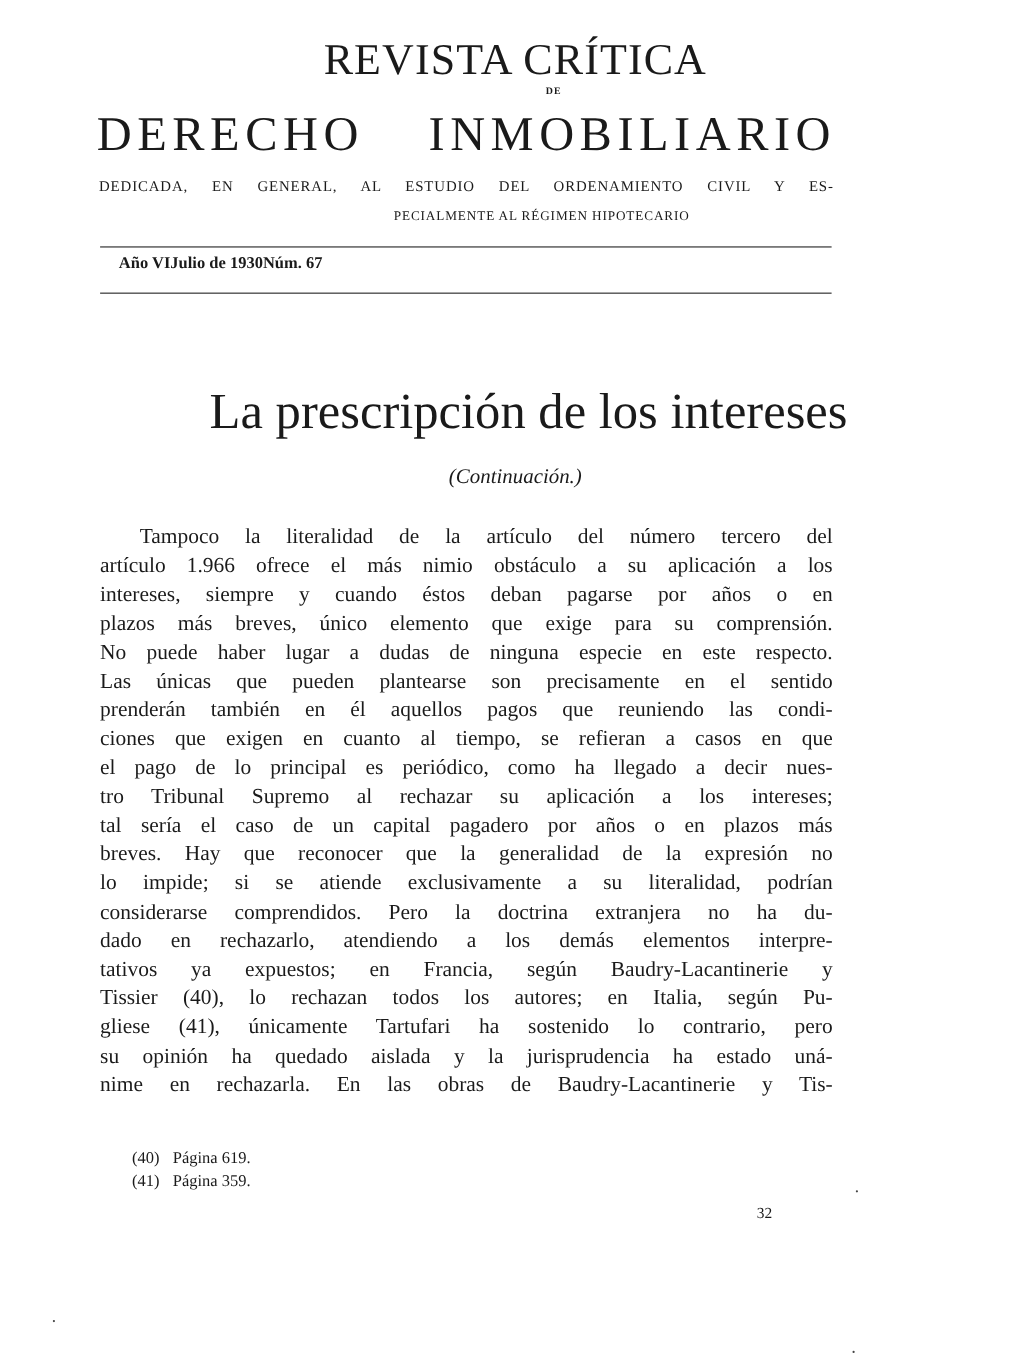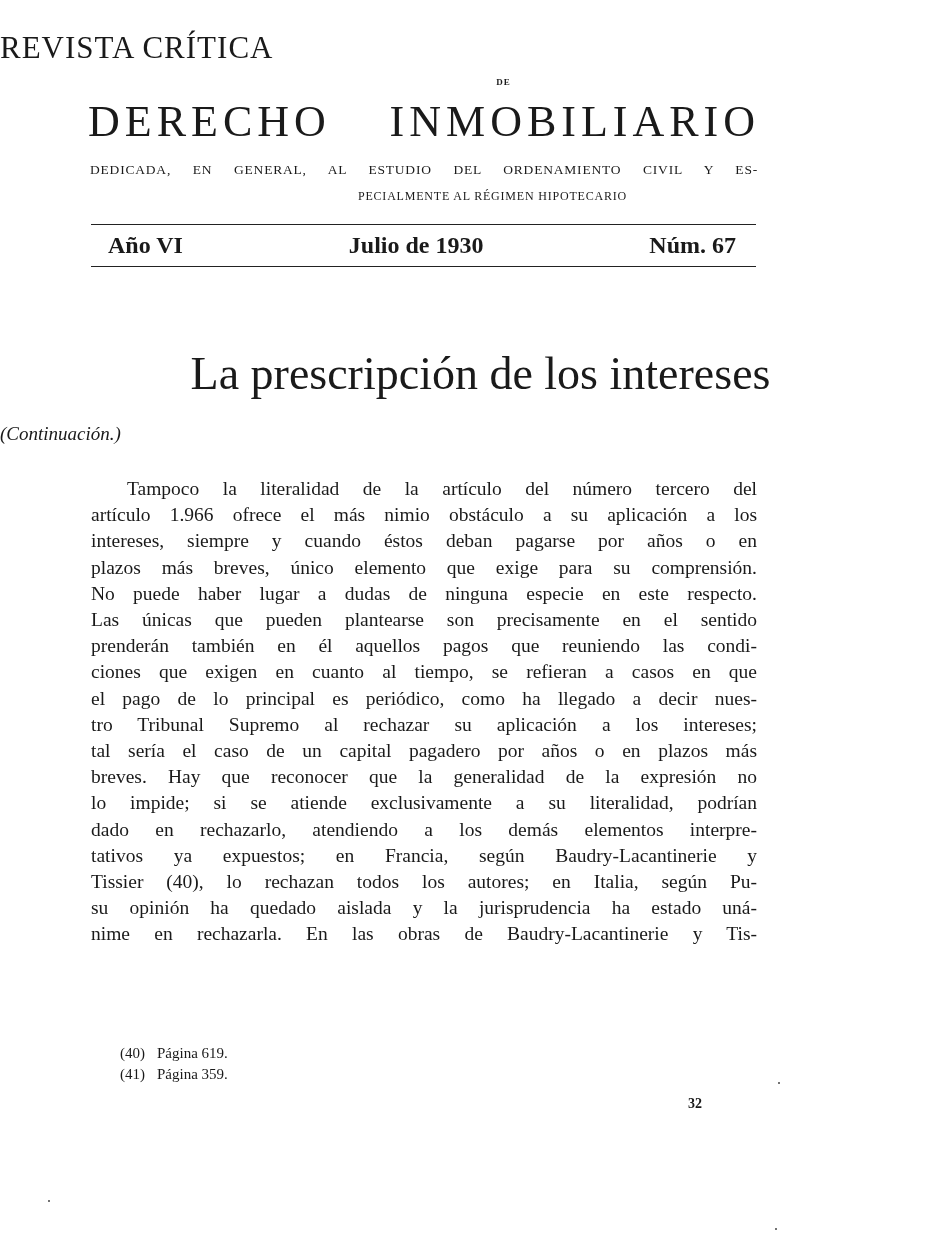--- a/index.html
+++ b/index.html
@@ -1,22 +1,22 @@
 <!DOCTYPE html>
 <html><head>
 <meta charset="utf-8">
 <style>
   html, body { margin: 0; padding: 0; background: #ffffff; }
   body {
     width: 937px; height: 1240px; position: relative; overflow: hidden;
     color: #1a1a1a; font-family: "Liberation Serif", "DejaVu Serif", serif;
   }
   .masthead-top {
-    position: absolute; left: 0; width: 937px; top: 30px; text-align: left;
-    font-size: 31px; letter-spacing: 1px; font-weight: normal;
+    position: absolute; left: 0; width: 937px; top: 30px; text-align: center;
+    font-size: 40px; letter-spacing: 1px; font-weight: normal;
   }
   .masthead-de {
     position: absolute; left: 0; width: 937px; top: 77px; text-align: center;
     font-size: 9px; font-weight: bold; letter-spacing: 1px; padding-left: 35px;
   }
   .masthead-main {
     position: absolute; left: 88px; width: 672px; top: 96px;
     font-size: 44px; letter-spacing: 5px; text-align: justify; text-align-last: justify;
     white-space: nowrap;
   }
@@ -27,44 +27,44 @@
   .subtitle2 {
     position: absolute; left: 0; width: 937px; top: 189px; text-align: center;
     font-size: 12px; letter-spacing: 0.8px; margin-left: 24px;
   }
   .rule {
     position: absolute; left: 91px; width: 665px; height: 0;
     border-top: 1.5px solid #222;
   }
   .issue-row {
     position: absolute; left: 108px; width: 628px; top: 232px;
-    display: flex; justify-content: space-between;
-    font-size: 24px; font-weight: bold;
+    display: flex; justify-content: flex-start;
+    font-size: 15px; font-weight: bold;
   }
   .article-title {
     position: absolute; left: 0; width: 937px; top: 347px; text-align: center;
     font-size: 46px;
     padding-left: 12px;
   }
   .continuation {
-    position: absolute; left: 0; width: 937px; top: 423px; 
+    position: absolute; left: 0; width: 937px; top: 423px; text-align: center;
     font-size: 19px; font-style: italic;
   }
   .body-text {
     position: absolute; left: 91px; width: 666px; top: 476px;
     font-size: 19.5px; line-height: 26.2px; margin: 0;
   }
   .body-text .line { display: block; text-align: justify; text-align-last: justify; white-space: nowrap; }
   .body-text .line.first { text-indent: 36px; }
   .footnotes {
     position: absolute; left: 120px; top: 1043px; font-size: 15px; line-height: 21px;
   }
   .footnote { display: flex; gap: 12px; }
   .page-number {
-    position: absolute; left: 688px; top: 1096px; font-size: 14px; font-weight: bold;
+    position: absolute; left: 688px; top: 1096px; font-size: 14px; font-weight: normal;
   }
   .speck { position: absolute; width: 2px; height: 2px; background: #444; border-radius: 1px; }
 </style>
 </head>
 <body>
 
 <div>
   <div class="masthead-top">REVISTA CRÍTICA</div>
   <div class="masthead-de">DE</div>
   <div class="masthead-main">DERECHO INMOBILIARIO</div>
@@ -90,23 +90,25 @@
     <span class="line">plazos más breves, único elemento que exige para su comprensión.</span>
     <span class="line">No puede haber lugar a dudas de ninguna especie en este respecto.</span>
     <span class="line">Las únicas que pueden plantearse son precisamente en el sentido</span>
     <span class="line">prenderán también en él aquellos pagos que reuniendo las condi-</span>
     <span class="line">ciones que exigen en cuanto al tiempo, se refieran a casos en que</span>
     <span class="line">el pago de lo principal es periódico, como ha llegado a decir nues-</span>
     <span class="line">tro Tribunal Supremo al rechazar su aplicación a los intereses;</span>
     <span class="line">tal sería el caso de un capital pagadero por años o en plazos más</span>
     <span class="line">breves. Hay que reconocer que la generalidad de la expresión no</span>
     <span class="line">lo impide; si se atiende exclusivamente a su literalidad, podrían</span>
+    <span class="line">considerarse comprendidos. Pero la doctrina extranjera no ha du-</span>
     <span class="line">dado en rechazarlo, atendiendo a los demás elementos interpre-</span>
     <span class="line">tativos ya expuestos; en Francia, según Baudry-Lacantinerie y</span>
     <span class="line">Tissier (40), lo rechazan todos los autores; en Italia, según Pu-</span>
+    <span class="line">gliese (41), únicamente Tartufari ha sostenido lo contrario, pero</span>
     <span class="line">su opinión ha quedado aislada y la jurisprudencia ha estado uná-</span>
     <span class="line" style="text-align-last: justify;">nime en rechazarla. En las obras de Baudry-Lacantinerie y Tis-</span>
   </div>
 
 <div class="footnotes" id="footnotes">
     <div class="footnote">
       <span>(40)</span>
       <span>Página 619.</span>
     </div>
     <div class="footnote">

